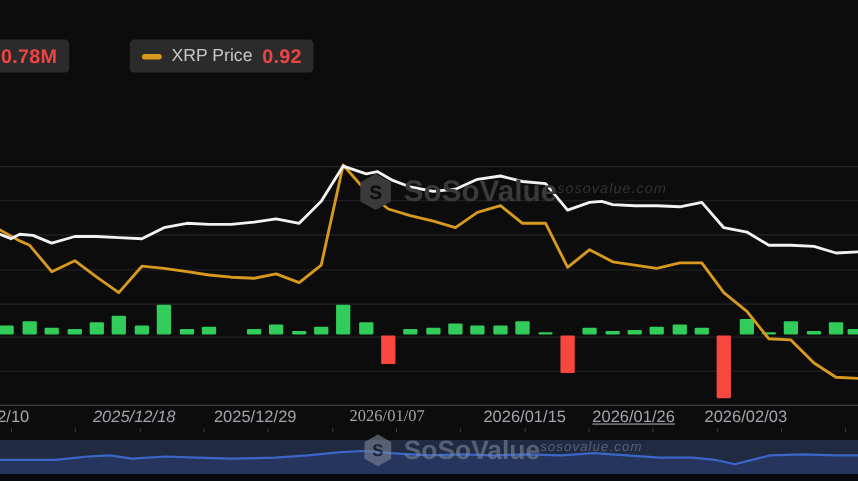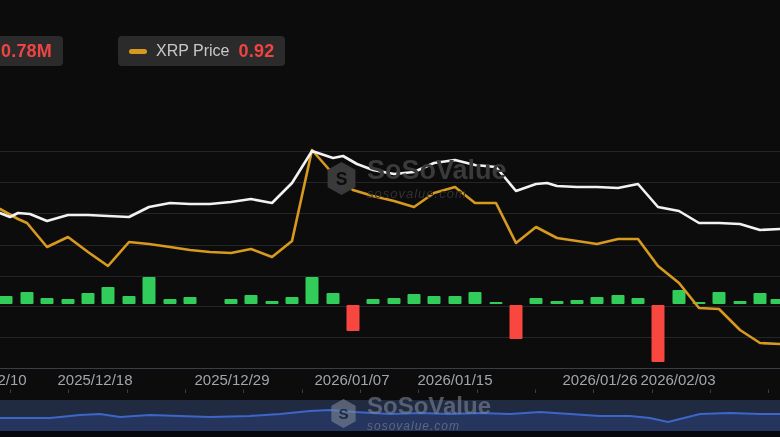--- a/index.html
+++ b/index.html
@@ -14,21 +14,21 @@
     gap:9px;background:#2b2b2b;border-radius:4px;padding:0 11px;box-sizing:border-box;
     white-space:nowrap;z-index:6;
   }
   .chip-first{left:-10px;}
   .chip-xrp{left:70px;margin-left:48px;}
   .legend-dash{width:18px;height:5px;border-radius:3px;background:#d79a1e;flex:0 0 auto;}
   .legend-label{font-size:16px;color:#c8c8c8;}
   .legend-value{font-size:18px;font-weight:700;color:#ef4444;letter-spacing:.2px;}
   
   .wm{position:absolute;display:flex;align-items:center;gap:10px;pointer-events:none;}
-  .wm .wm-text{display:flex;flex-direction:column;line-height:1;}
+  .wm .wm-text{display:flex;flex-direction:row;line-height:1;}
   .wm .wm-brand{font-weight:700;}
   .wm .wm-domain{letter-spacing:1px;font-style:italic;}
   .wm-main{left:326px;top:157px;color:#3a3a3a;}
   .wm-main .wm-brand{font-size:27px;}
   .wm-main .wm-domain{font-size:13px;margin-top:3px;color:#323232;}
   .wm-nav{left:330px;top:394px;color:#7e8798;opacity:.6;z-index:5;}
   .wm-nav .wm-brand{font-size:24px;}
   .wm-nav .wm-domain{font-size:12px;margin-top:2px;}
   .wm svg{display:block;}
   
@@ -148,19 +148,19 @@
   <span class="legend-value">0.78M</span>
 </div>
 <div class="legend-chip chip-xrp">
   <span class="legend-dash" style="background: rgb(215, 154, 30);"></span>
   <span class="legend-label">XRP Price</span>
   <span class="legend-value">0.92</span>
 </div>
 
 <div id="x-labels">
     <span style="left: 12px;">2/10</span>
-    <span style="left: 95px;">2025/12/18</span>
+    <span style="left: 122px; font-style: italic;">2025/12/18</span>
     <span style="left: 232px; text-align: right;">2025/12/29</span>
-    <span style="left: 352px;">2026/01/07</span>
-    <span style="left: 455px;">2026/01/15</span>
-    <span style="left: 600px;">2026/01/26</span>
+    <span style="left: 352px; font-family: Liberation Serif, serif;">2026/01/07</span>
+    <span style="left: 477px;">2026/01/15</span>
+    <span style="left: 576px; text-decoration: underline;">2026/01/26</span>
     <span style="left: 678px;">2026/02/03</span>
   </div>
 
 </body></html>

